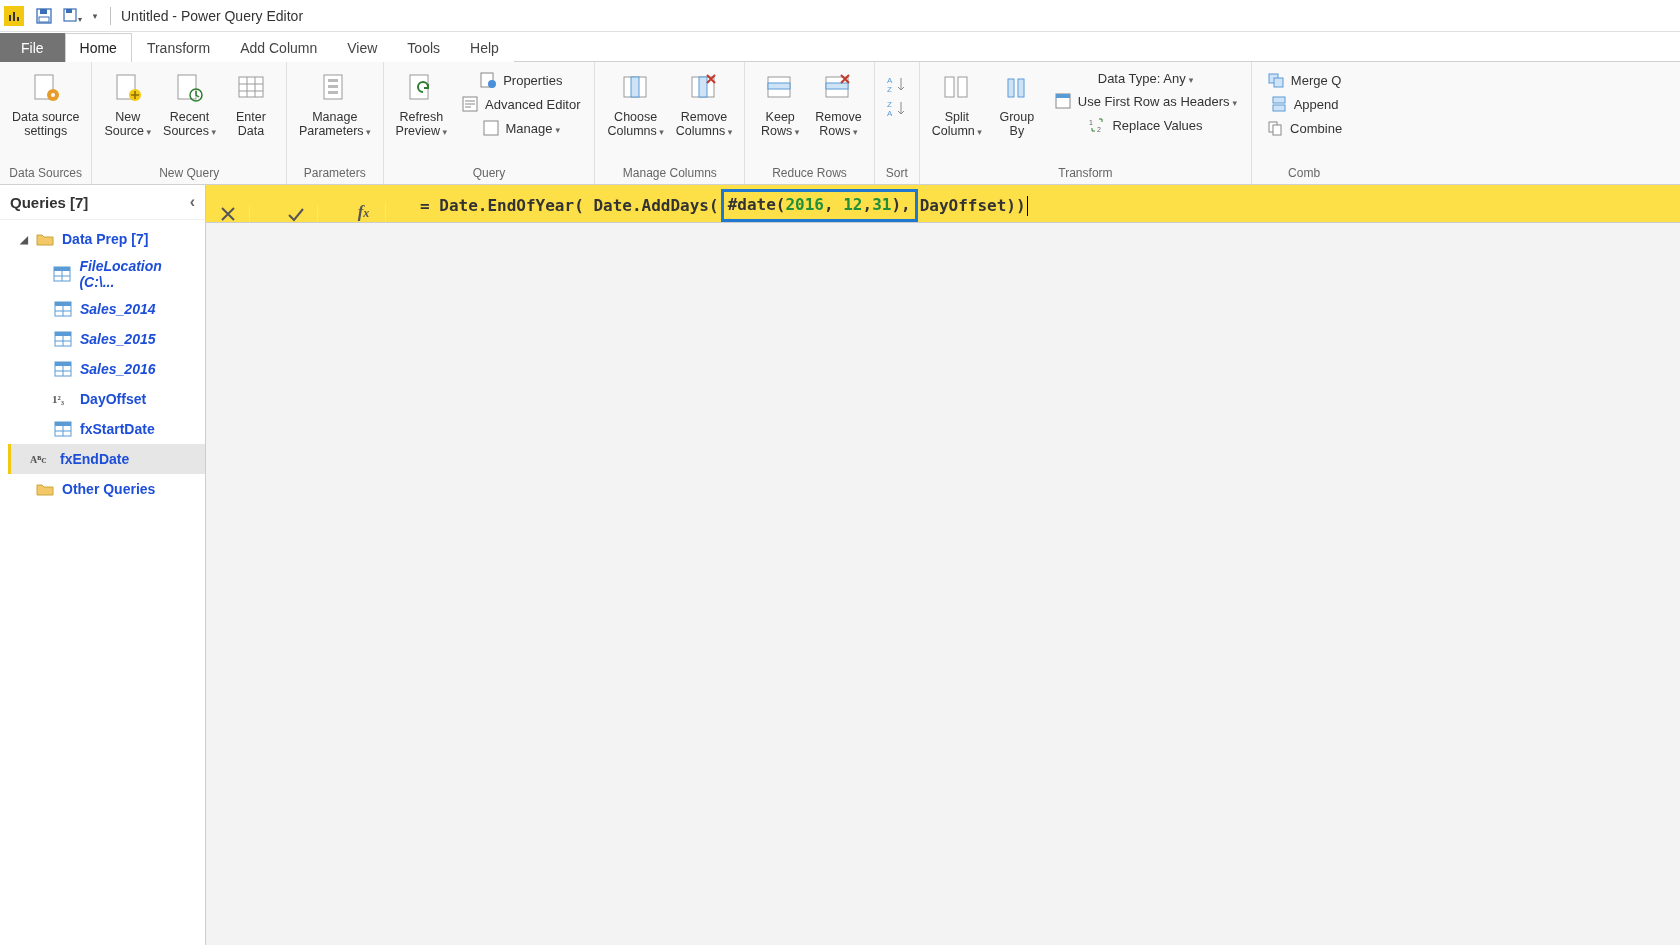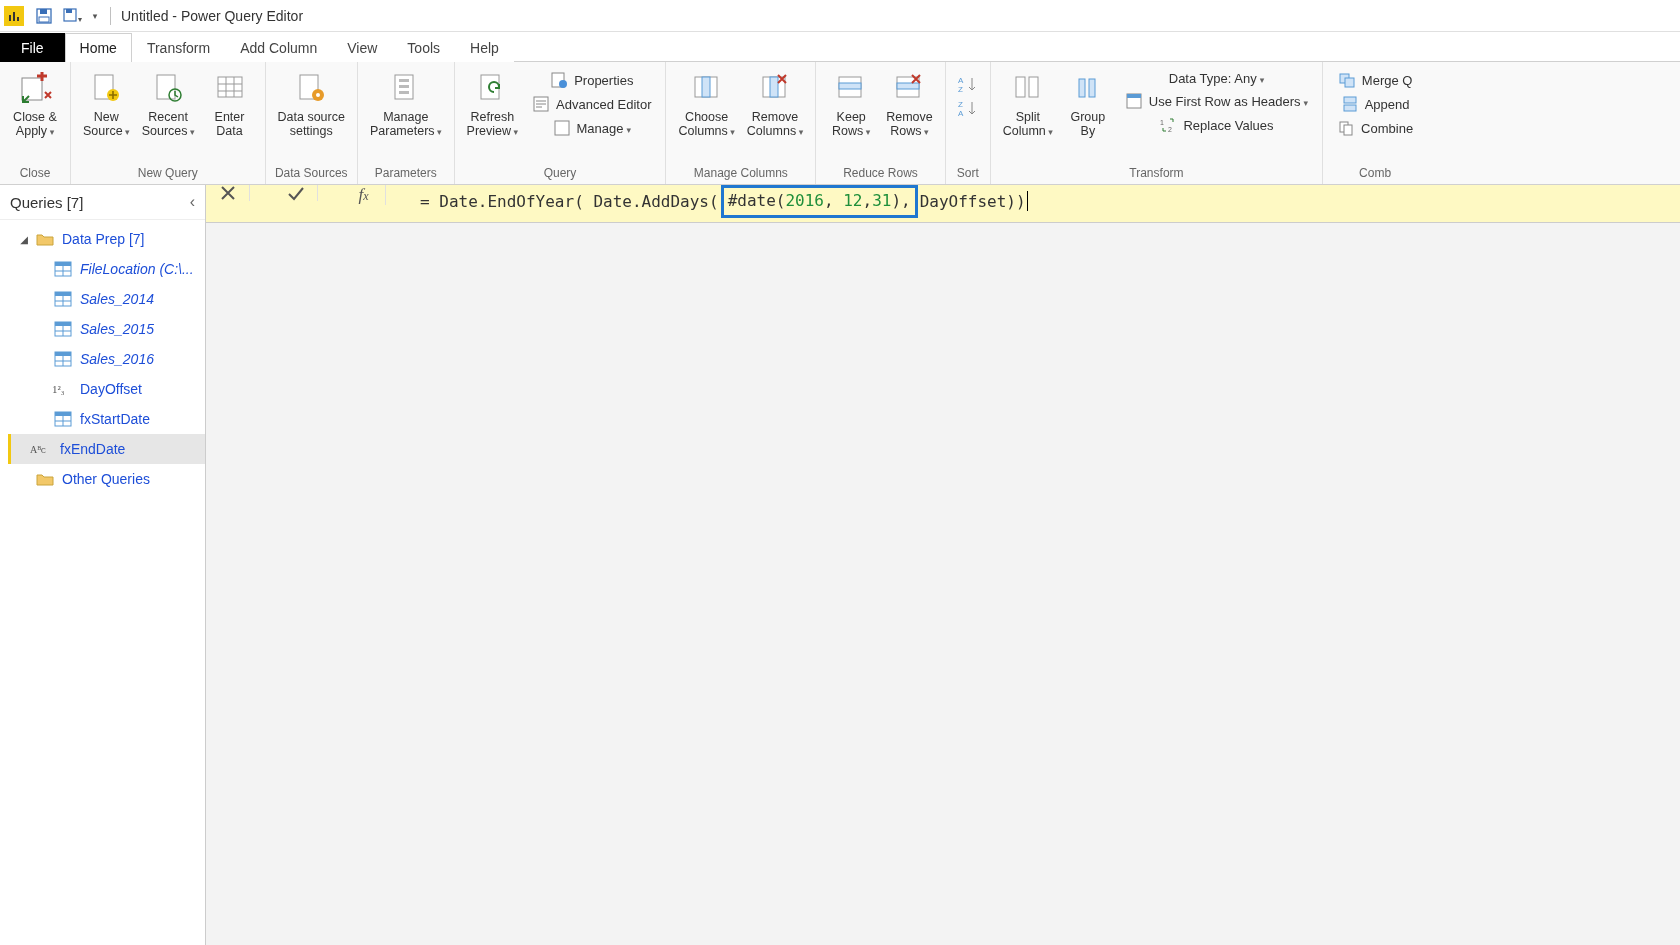--- a/index.html
+++ b/index.html
@@ -7,51 +7,51 @@
   
   .title-bar { height: 32px; background: #fff; display: flex; align-items: center; padding: 0 4px; border-bottom: 1px solid #e0e0e0; }
   .title-bar .app-icon { width: 20px; height: 20px; background: #f2c811; display:flex; align-items:center; justify-content:center; margin-right:6px;}
   .title-bar .app-icon svg { display:block;}
   .qat-btn { width: 24px; height: 24px; display:flex; align-items:center; justify-content:center; margin: 0 2px; cursor:pointer;}
   .title-sep { width:1px; height:18px; background:#c0c0c0; margin:0 6px;}
   .title-text { font-size:14px; margin-left:4px;}
   
   .menu-tabs { height:30px; display:flex; align-items:flex-end; border-bottom:1px solid #d0d0d0; background:#fff;}
   .menu-tab { padding:6px 14px; font-size:14px; cursor:pointer; color:#444; border:1px solid transparent; border-bottom:none; position:relative; top:1px; background:#fff;}
-  .menu-tab.file { background:#000000; color:#fff; padding:6px 20px;}
+  .menu-tab.file { background:#737373; color:#fff; padding:6px 20px;}
   .menu-tab.active { border-color:#d0d0d0; background:#fff; color:#222;}
   
   .ribbon { display:flex; background:#f9f9f9; border-bottom:1px solid #d0d0d0; height:123px;}
   .ribbon-group { display:flex; flex-direction:column; border-right:1px solid #e0e0e0; padding:4px 6px 0 6px;}
   .ribbon-group-body { display:flex; flex:1; align-items:flex-start;}
   .ribbon-group-label { font-size:12px; color:#666; text-align:center; padding:2px 0 4px 0;}
   .rbn-big { display:flex; flex-direction:column; align-items:center; justify-content:flex-start; padding:4px 6px; min-width:58px; cursor:pointer; text-align:center;}
   .rbn-big .ico { width:36px; height:36px; margin-bottom:4px; display:flex; align-items:center; justify-content:center;}
   .rbn-big .lbl { font-size:12.5px; line-height:1.15; color:#333; white-space:pre-line;}
   .rbn-big .caret::after { content:" ▾"; font-size:9px; color:#666;}
   .rbn-stack { display:flex; flex-direction:column; justify-content:flex-start; padding:2px 4px;align-items:center;}
   .rbn-item { display:flex; align-items:center; padding:3px 4px; font-size:13px; color:#333; cursor:pointer; white-space:nowrap;}
   .rbn-item .mini-ico { width:18px; height:18px; margin-right:6px; display:flex; align-items:center; justify-content:center;}
   .rbn-item .caret::after { content:" ▾"; font-size:9px; color:#666; margin-left:3px;}
   
-  .workspace { display:flex; height: calc(945px - 32px - 30px - 123px);}
+  .workspace { display:flex; height: calc(945px - 32px - 30px - 123px); font-weight: bold;}
   .queries-pane { width:206px; border-right:1px solid #ccc; display:flex; flex-direction:column; background:#fff;}
   .queries-header { display:flex; align-items:center; justify-content:space-between; padding:8px 10px; font-size:15px; color:#333; border-bottom:1px solid #eee;}
   .queries-header .collapse { color:#666; cursor:pointer; font-size:16px;}
   .tree { padding:4px 0; overflow:auto;}
   .tree-row { display:flex; align-items:center; padding:4px 8px 4px 18px; font-size:14px; cursor:pointer; min-height:30px;}
   .tree-row.indent { padding-left:44px;margin-left:8px;}
   .tree-row.selected { background:#e6e6e6; border-left:3px solid #f2c811; padding-left:21px;}
   .tree-row .tw { width:12px; text-align:center; color:#555; font-size:10px; margin-right:4px;}
   .tree-row .fico { width:20px; height:18px; margin-right:8px; display:flex; align-items:center; justify-content:flex-end;}
   .tree-row .lbl { color:#1d4ed8;}
   .tree-row .lbl.italic { font-style:italic;}
   
   .formula-area { flex:1; display:flex; flex-direction:column; background:#f3f3f3;}
-  .formula-bar { display:flex; align-items:flex-start; background:#fef9c3; border-bottom:1px solid #ccc; height:38px;gap:24px;}
+  .formula-bar { display:flex; align-items:flex-end; background:#fde047; border-bottom:1px solid #ccc; height:38px;gap:24px;}
   .fb-btn { width:44px; display:flex; align-items:center; justify-content:center; border-right:1px solid #e0e0e0; cursor:pointer;}
   .fb-input { flex:1; display:flex; align-items:center; padding:0 10px; font-family: Consolas, monospace; font-size:16px; color:#333; position:relative;}
   .fb-input .tok-num { color:#1f8f3b;}
   .fb-input .hl { border:3px solid #1f77d0; padding:3px 4px; margin:0 2px; display:inline-block; line-height:1.3;}
   .fb-input .caret-cursor { display:inline-block; width:1px; height:20px; background:#000; vertical-align:middle; margin:0 1px;}
   
   .canvas { flex:1; background:#f3f3f3;}
   
   svg { overflow:visible;}
 </style>
@@ -93,37 +93,36 @@
   <div class="menu-tab active">Home</div>
   <div class="menu-tab">Transform</div>
   <div class="menu-tab">Add Column</div>
   <div class="menu-tab">View</div>
   <div class="menu-tab">Tools</div>
   <div class="menu-tab">Help</div>
 </div>
 
 <div class="ribbon">
 
-  <div class="ribbon-group">
-    <div class="ribbon-group-body">
-      <div class="rbn-big">
-        <div class="ico">
-          <svg width="32" height="32">
-              <rect x="3" y="6" width="20" height="22" fill="#fff" stroke="#888"></rect>
-              <path d="M18 4 L28 4 M23 0 L23 9" stroke="#c0392b" stroke-width="3"></path>
-              <path d="M26 20 L32 26 M26 26 L32 20" stroke="#c0392b" stroke-width="2"></path>
-              <path d="M4 24 L4 30 L10 30" fill="none" stroke="#2e7d32" stroke-width="2"></path>
-              <path d="M4 30 L10 24" stroke="#2e7d32" stroke-width="2"></path>
-            </svg>
-        </div>
-        <div class="lbl caret">Close &amp;
-Apply</div>
-      </div>
-    </div>
-    <div class="ribbon-group-label">Close</div>
+
+  <div class="ribbon-group">
+    <div class="ribbon-group-body">
+      <div class="rbn-big">
+        <div class="ico">
+            <svg width="30" height="30">
+              <rect x="4" y="2" width="18" height="24" fill="#fff" stroke="#999"></rect>
+              <circle cx="22" cy="22" r="6" fill="#e79b2a"></circle>
+              <circle cx="22" cy="22" r="2" fill="#fff"></circle>
+            </svg>
+          </div>
+        <div class="lbl">Data source
+settings</div>
+      </div>
+    </div>
+    <div class="ribbon-group-label">Data Sources</div>
   </div>
 
   <div class="ribbon-group">
     <div class="ribbon-group-body">
       <div class="rbn-big">
         <div class="ico">
             <svg width="30" height="30">
               <rect x="4" y="2" width="18" height="24" fill="#fff" stroke="#999"></rect>
               <circle cx="22" cy="22" r="6" fill="#f2c811"></circle>
               <path d="M22 18 L22 26 M18 22 L26 22" stroke="#8a6d00" stroke-width="1.6"></path>
@@ -151,37 +150,20 @@
               <line x1="3" y1="18" x2="27" y2="18" stroke="#999"></line>
               <line x1="11" y1="4" x2="11" y2="24" stroke="#999"></line>
               <line x1="19" y1="4" x2="19" y2="24" stroke="#999"></line>
             </svg>
           </div>
         <div class="lbl">Enter
 Data</div>
       </div>
     </div>
     <div class="ribbon-group-label">New Query</div>
-  </div>
-
-  <div class="ribbon-group">
-    <div class="ribbon-group-body">
-      <div class="rbn-big">
-        <div class="ico">
-            <svg width="30" height="30">
-              <rect x="4" y="2" width="18" height="24" fill="#fff" stroke="#999"></rect>
-              <circle cx="22" cy="22" r="6" fill="#e79b2a"></circle>
-              <circle cx="22" cy="22" r="2" fill="#fff"></circle>
-            </svg>
-          </div>
-        <div class="lbl">Data source
-settings</div>
-      </div>
-    </div>
-    <div class="ribbon-group-label">Data Sources</div>
   </div>
 
   <div class="ribbon-group">
     <div class="ribbon-group-body">
       <div class="rbn-big">
         <div class="ico">
             <svg width="30" height="30">
               <rect x="4" y="2" width="18" height="24" fill="#fff" stroke="#999"></rect>
               <rect x="8" y="6" width="10" height="3" fill="#bbb"></rect>
               <rect x="8" y="12" width="10" height="3" fill="#bbb"></rect>

